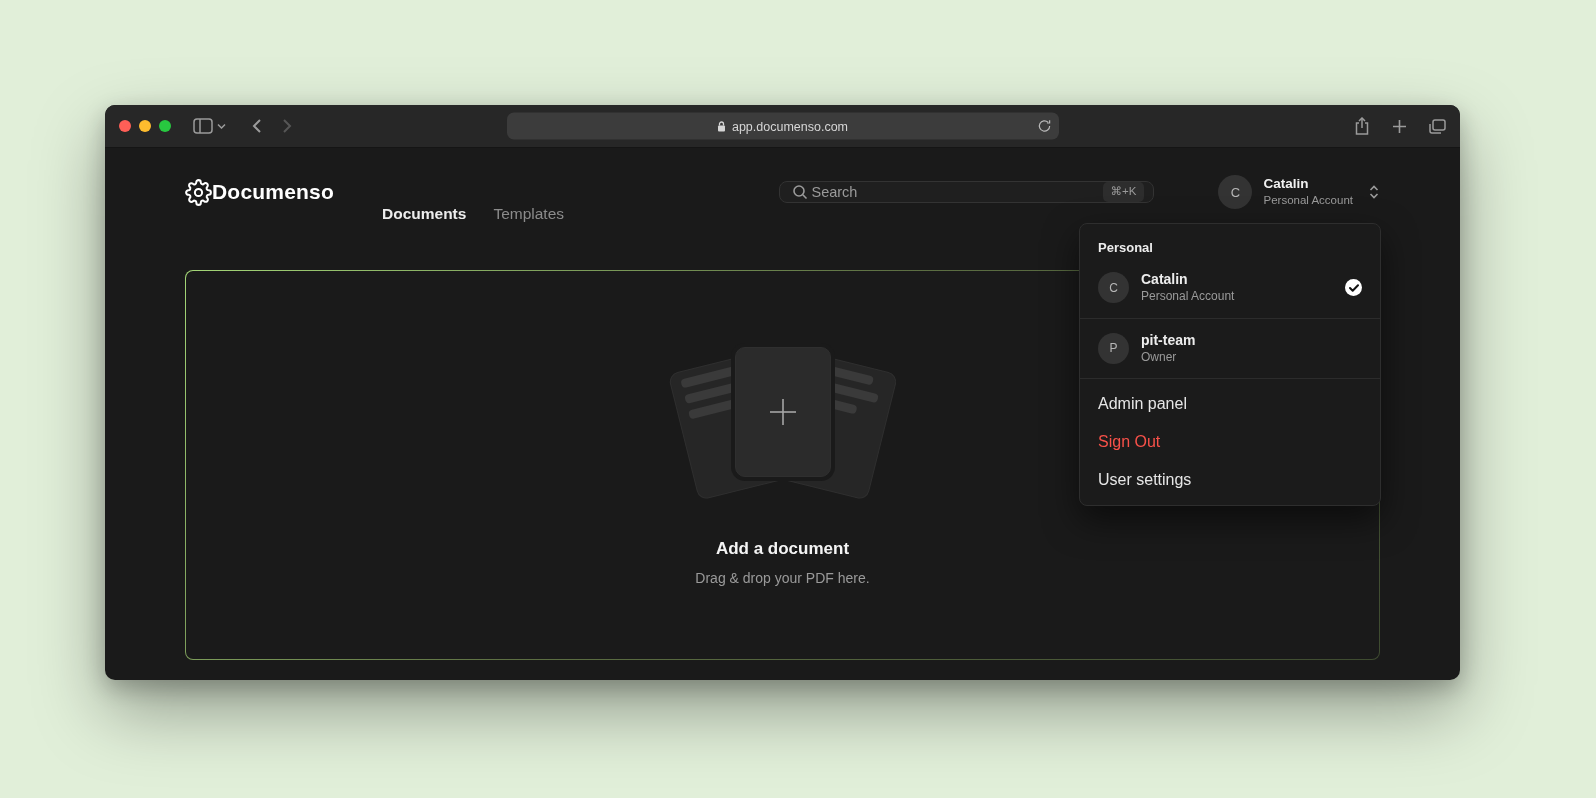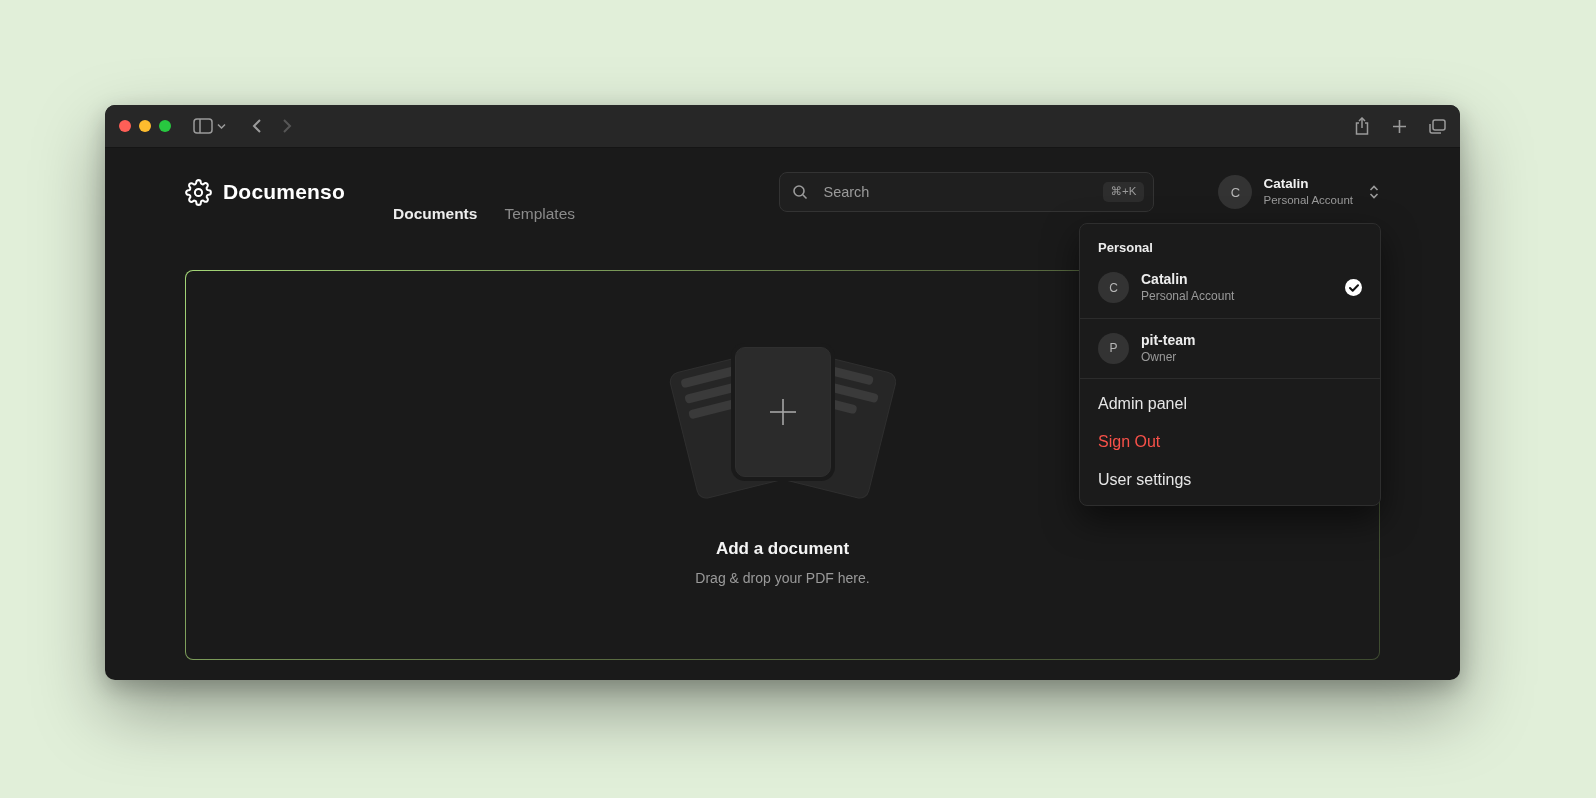--- a/index.html
+++ b/index.html
@@ -33,30 +33,30 @@
     width:552px; height:27px; background:#3c3c3c; border-radius:7px;
     display:flex; align-items:center; justify-content:center; gap:6px;
     color:#d6d6d6; font-size:12.5px;
   }
   .urlbar .reload { position:absolute; right:8px; color:#b9b9b9; }
   .tb-right { margin-left:auto; display:flex; gap:22px; align-items:center; color:#9b9b9b; }
   
   .app-header {
     height:88px; display:flex; align-items:center; padding:0 80px; gap:48px;
   }
-  .brand { display:flex; align-items:center; gap:11px; color:#fff; }
+  .brand { display:flex; align-items:center; color:#fff; }
   .brand-name { font-size:21px; font-weight:700; letter-spacing:.2px; }
   .main-nav { display:flex; gap:27px; font-size:15.5px; }
   .nav-item { cursor:default;margin-top:44px; }
   .nav-item.active { color:#ededed; font-weight:700; }
   .nav-item.inactive { color:#8b8b8b; font-weight:500; }
   .searchbox {
-    margin-left:auto; width:375px; height:40px; border:1px solid #333;
+    margin-left:auto; width:375px; height:22px; border:1px solid #333;
     background:#1f1f1f; border-radius:8px; display:flex; align-items:center;
-    padding:0 9px 0 12px; gap:15px; color:#9a9a9a;
+    padding:0 9px 0 12px; gap:3px; color:#9a9a9a;
   }
   .searchbox input {
     flex:1; background:transparent; border:none; outline:none;
     color:#cfcfcf; font-size:14.5px; font-family:"Liberation Sans", sans-serif;
   }
   .searchbox input::placeholder { color:#9a9a9a; }
   .kbd {
     background:#2d2d2d; border-radius:5px; padding:4px 8px;
     color:#9a9a9a; font-size:11.5px; line-height:1; white-space:nowrap;
   }
@@ -150,20 +150,35 @@
           <polyline points="8,2 2,8 8,14"></polyline>
         </svg>
       </button>
       <button class="tb-btn fwd">
         <svg width="10" height="16" viewBox="0 0 10 16" fill="none" stroke="currentColor" stroke-width="2">
           <polyline points="2,2 8,8 2,14"></polyline>
         </svg>
       </button>
     </div>
 
+    <div class="urlbar">
+      <span style="display:flex;">
+        <svg width="9" height="12" viewBox="0 0 9 12" fill="none" stroke="currentColor" stroke-width="1.3">
+          <rect x="1" y="5" width="7" height="6" rx="1" fill="currentColor" stroke="none"></rect>
+          <path d="M2.5 5V3.5a2 2 0 0 1 4 0V5"></path>
+        </svg>
+      </span>
+      <span>app.documenso.com</span>
+      <button class="tb-btn reload">
+        <svg width="13" height="13" viewBox="0 0 24 24" fill="none" stroke="currentColor" stroke-width="2.2">
+          <path d="M21.5 12a9.5 9.5 0 1 1-3-6.9"></path>
+          <polyline points="21.5,1.5 21.5,6.5 16.5,6.5"></polyline>
+        </svg>
+      </button>
+    </div>
 
     <div class="tb-right">
       <button class="tb-btn">
         <svg width="16" height="18" viewBox="0 0 16 18" fill="none" stroke="currentColor" stroke-width="1.5">
           <path d="M5 6H2.5v11h11V6H11"></path>
           <line x1="8" y1="1.5" x2="8" y2="11"></line>
           <polyline points="5,4 8,1 11,4"></polyline>
         </svg>
       </button>
       <button class="tb-btn">

